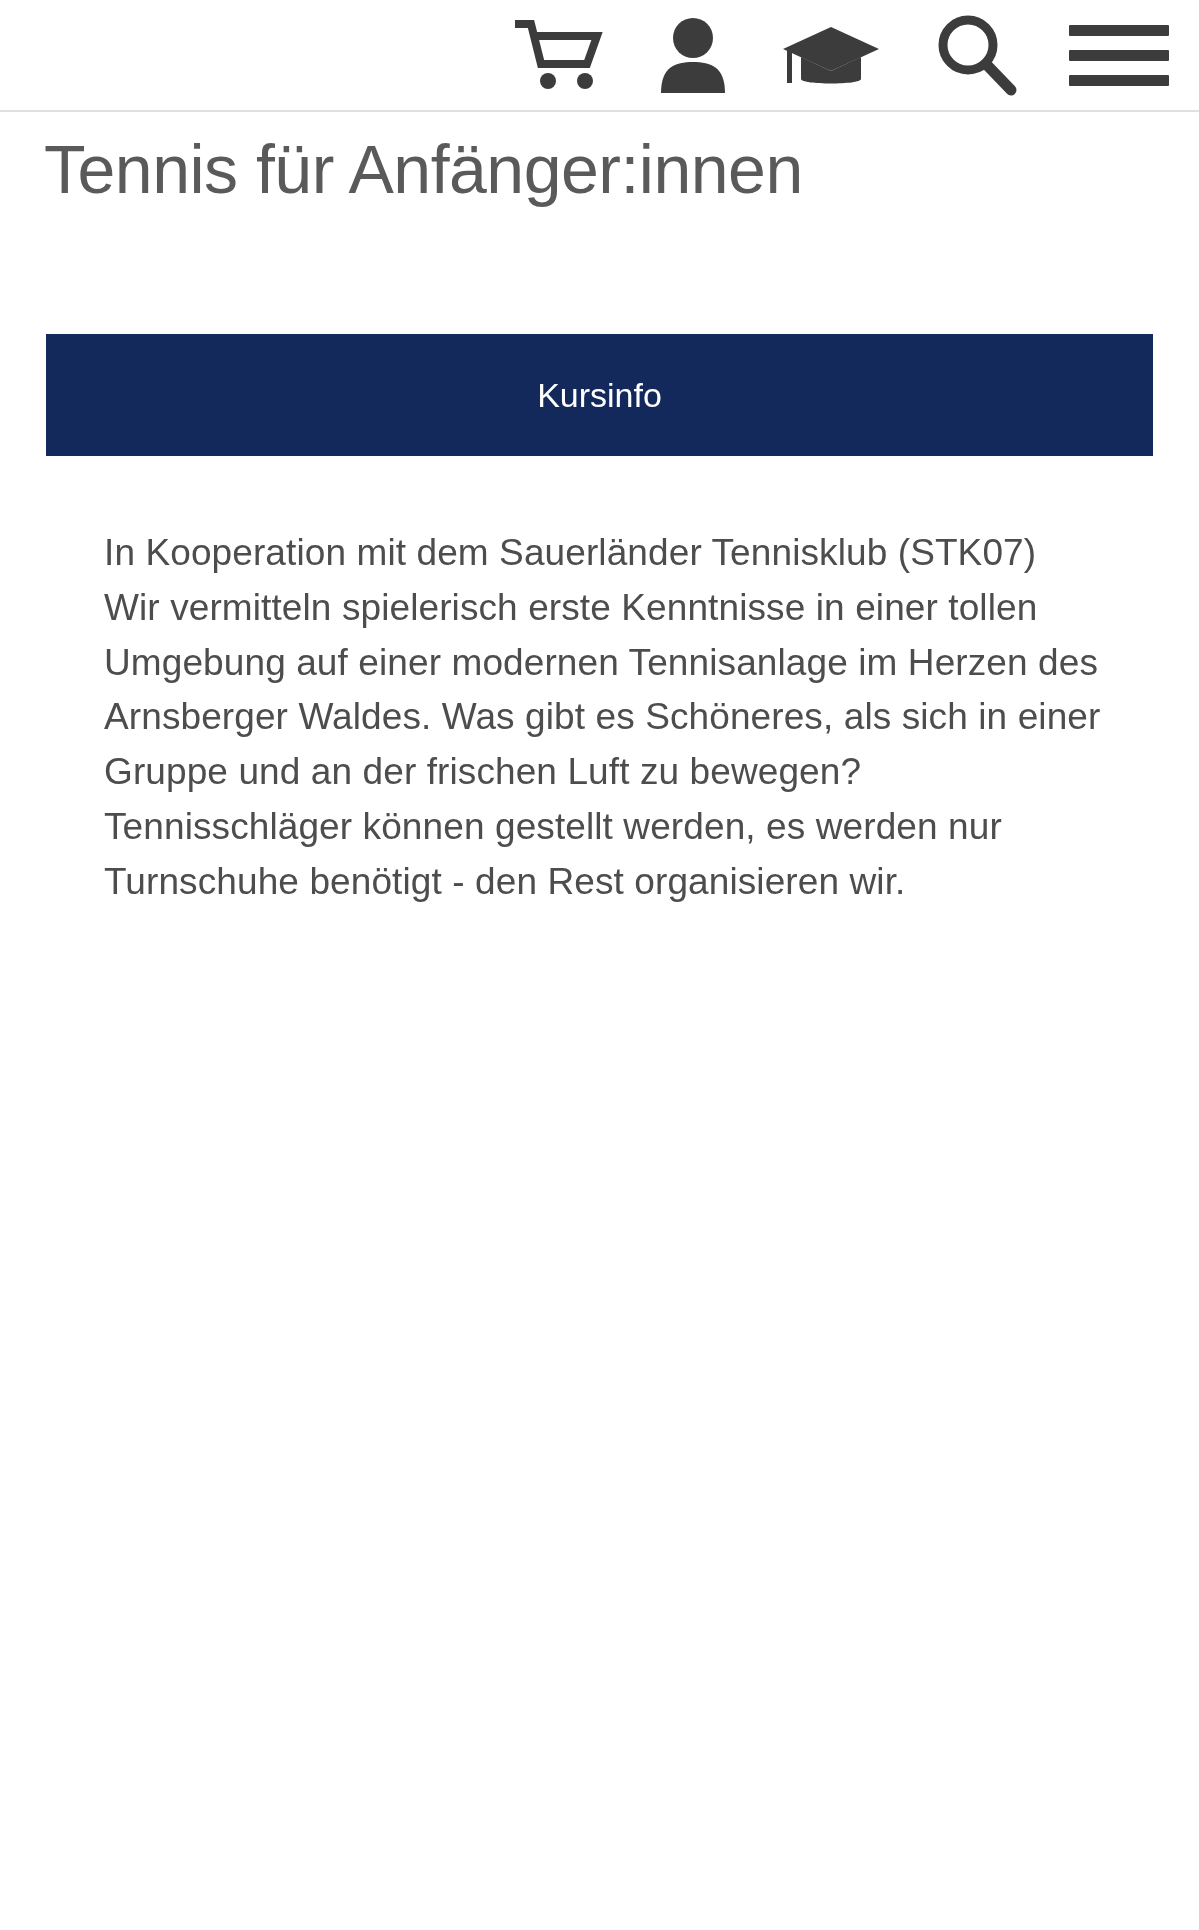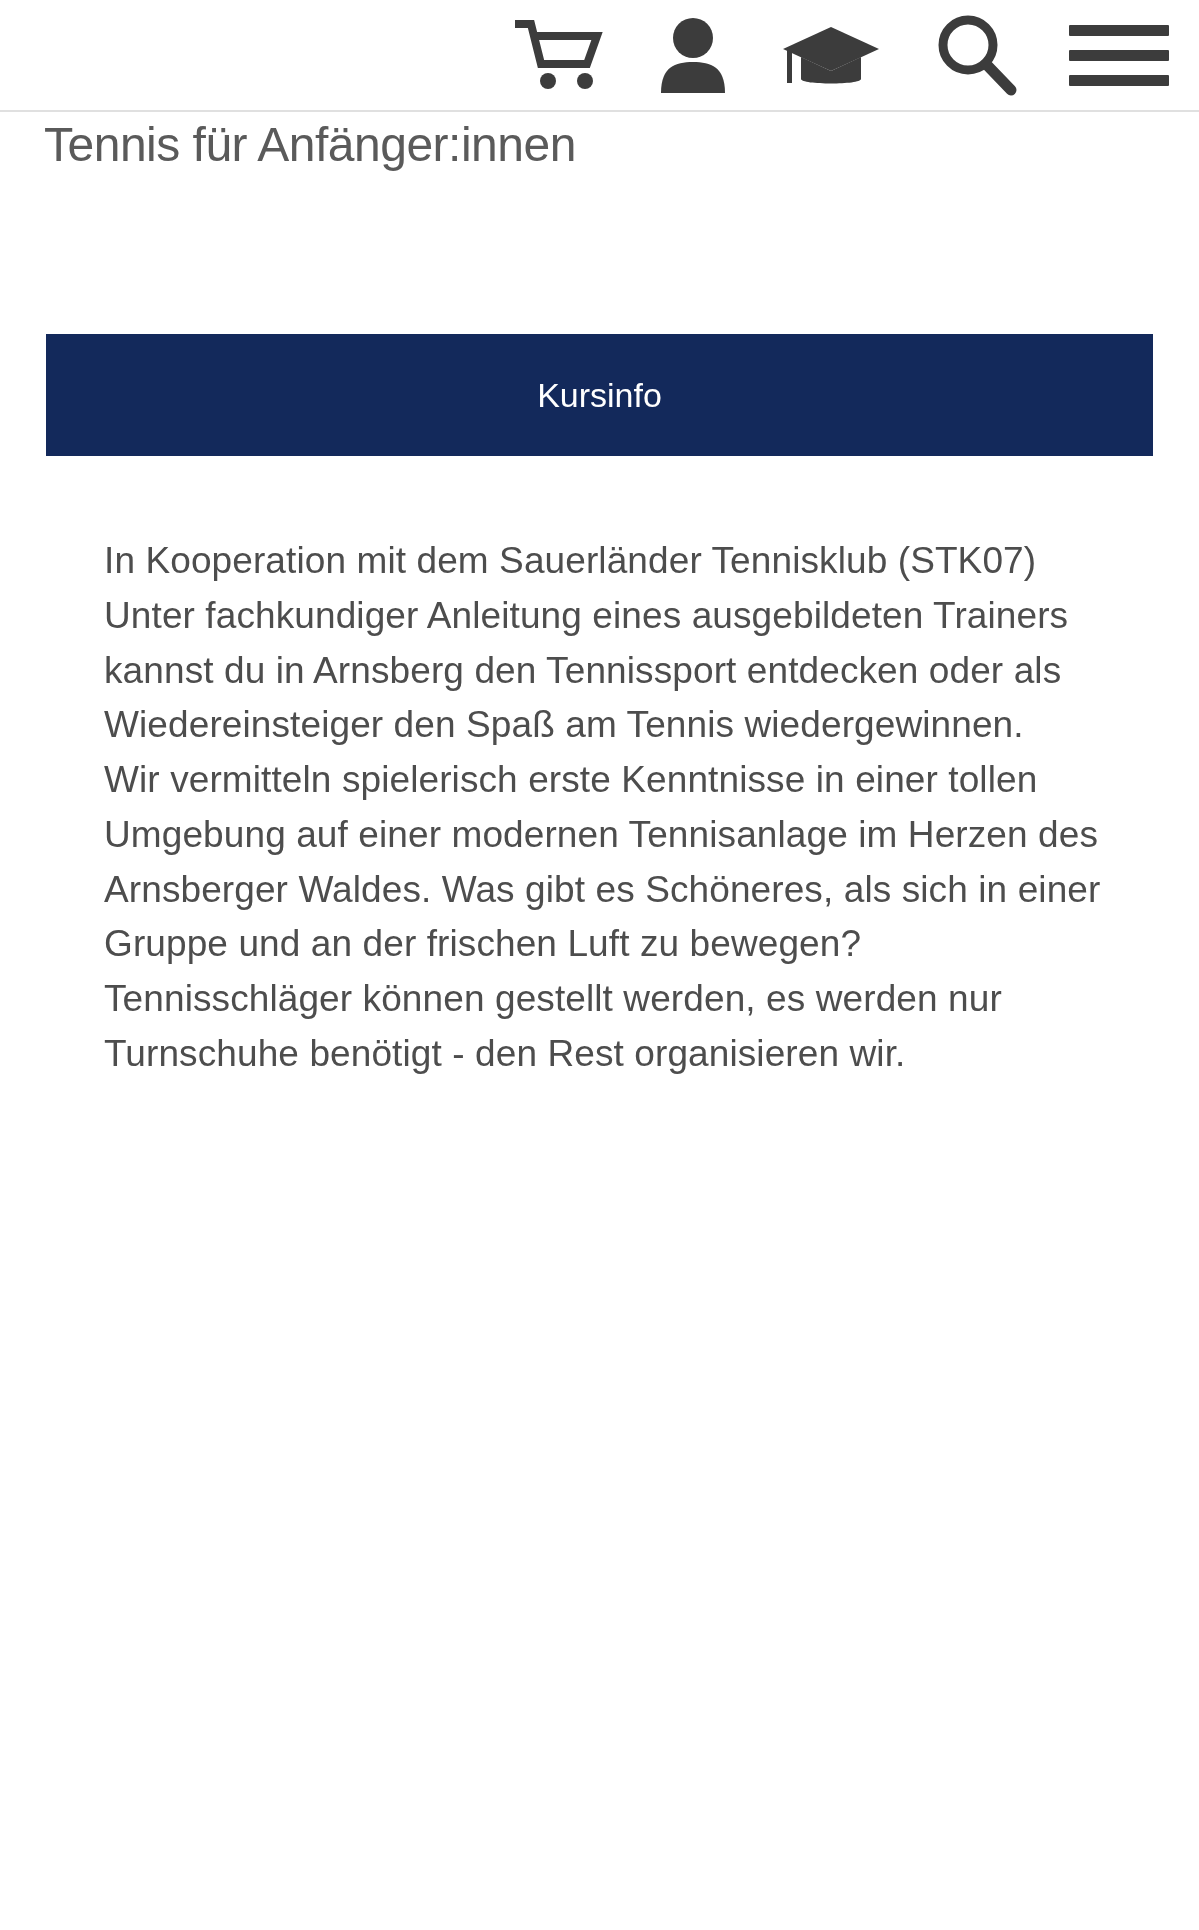--- a/index.html
+++ b/index.html
@@ -57,41 +57,41 @@
     width: 100px;
     background: #3c3c3c;
     border-radius: 1px;
   }
 
   
   .page-title {
     position: absolute;
     top: 88px;
     left: 44px;
-    font-size: 48px;
+    font-size: 68px;
     font-weight: 400;
     color: #5a5a5a;
     letter-spacing: -0.5px;
     white-space: nowrap;
     line-height: 1.05;
   }
 
   
   .tabs {
     margin-top: 222px;
     padding: 0 46px 0 46px;
     box-sizing: border-box;
   }
   .tab {
     height: 116px;
     display: flex;
     align-items: center;
     justify-content: center;
     font-size: 34px;
-    margin-bottom: 16px;
+    margin-bottom: 8px;
     cursor: pointer;
     box-sizing: border-box;
   }
   .tab.inactive {
     background: #e6e6e6;
     color: #333333;
   }
   .tab.active {
     background: #13295b;
     color: #ffffff;
@@ -158,16 +158,15 @@
 </div>
 
 <h1 class="page-title">Tennis für Anfänger:innen</h1>
 
 <div class="tabs">
   <div class="tab active">Kursinfo</div>
 </div>
 
 <div class="content">
   <p>In Kooperation mit dem Sauerländer Tennisklub (STK07)</p>
-  <p>Unter fachkundiger Anleitung eines ausgebildeten Trainers kannst du in Arnsberg den Tennissport entdecken oder als Wiedereinsteiger den Spaß am Tennis wiedergewinnen.</p>
   <p>Wir vermitteln spielerisch erste Kenntnisse in einer tollen Umgebung auf einer modernen Tennisanlage im Herzen des Arnsberger Waldes. Was gibt es Schöneres, als sich in einer Gruppe und an der frischen Luft zu bewegen?</p>
   <p>Tennisschläger können gestellt werden, es werden nur Turnschuhe benötigt - den Rest organisieren wir.</p>
 </div>
 
 </body></html>

